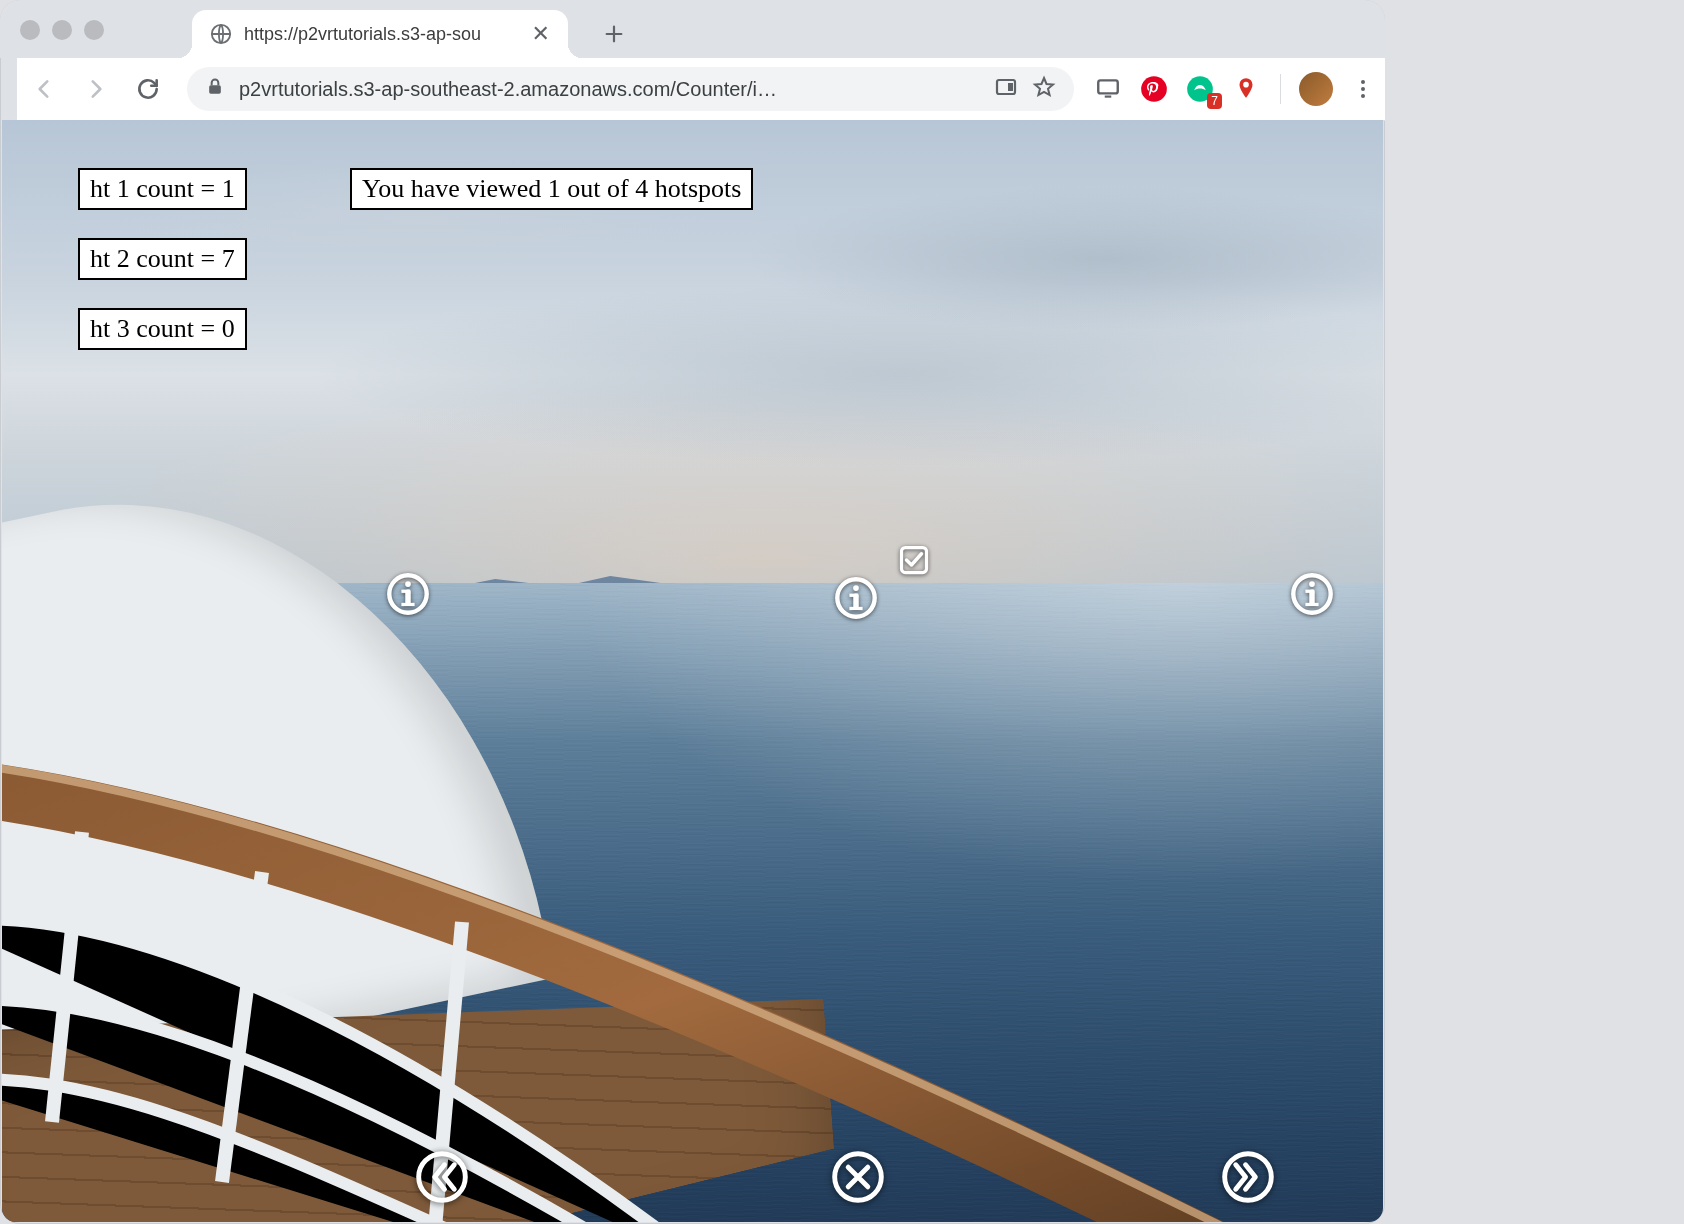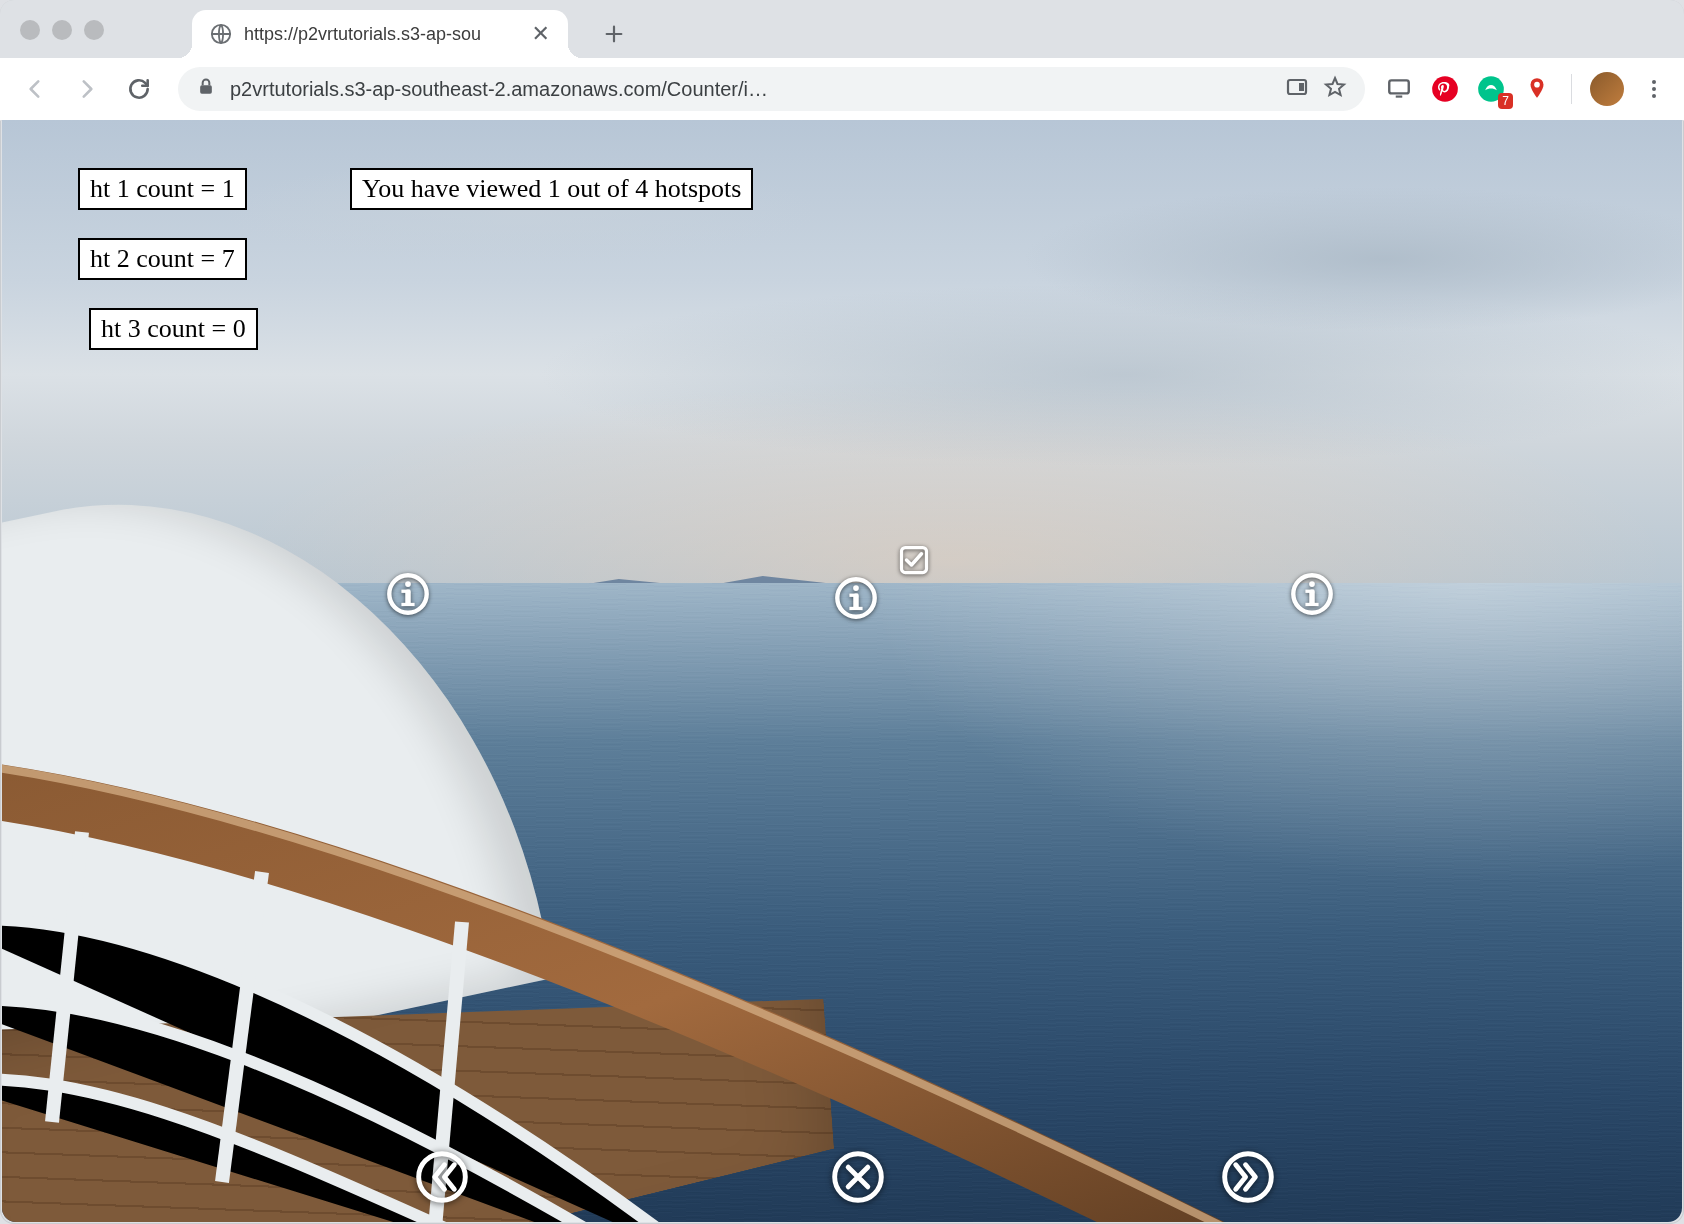--- a/index.html
+++ b/index.html
@@ -5,24 +5,24 @@
   html, body {
     margin: 0;
     padding: 0;
     width: 1684px;
     height: 1224px;
     font-family: Arial, Helvetica, sans-serif;
     overflow: hidden;
     background: #dfe1e5;
   }
   .window {
-    width: 1684px;
+    width: 1385px;
     height: 1224px;
     background: #dee1e5;
-    border-radius: 14px;
+    border-radius: 20px;
     overflow: hidden;
     position: relative;
     box-shadow: 0 0 0 1px #c9ccd0 inset;
   }
   .tabstrip {
     height: 58px;
     display: flex;
     align-items: flex-end;
     padding-left: 20px;
     gap: 8px;
@@ -90,23 +90,24 @@
     justify-content: center;
     margin-bottom: 4px;
     margin-left: 18px;
     color: #5f6368;
   }
   .toolbar {
     height: 62px;
     background: #ffffff;
     display: flex;
     align-items: center;
-    padding: 0 14px;
+    padding: 0 6px;
     gap: 10px;
     border-bottom: 1px solid #dadce0;
+    margin-left: 17px;
   }
   .navbtn {
     width: 42px;
     height: 42px;
     display: flex;
     align-items: center;
     justify-content: center;
     color: #5f6368;
   }
   .navbtn.disabled { color: #bdc1c6; }
@@ -173,21 +174,20 @@
     position: absolute;
     inset: 120px 2px 2px 2px;
     border-bottom-left-radius: 14px;
     border-bottom-right-radius: 14px;
     overflow: hidden;
   }
   .scene {
     width: 100%;
     height: 100%;
     position: relative;
-    padding-left: 47px;
   }
 
   
   .sky {
     position: absolute;
     inset: 0 0 58% 0;
     background:
       radial-gradient(1200px 300px at 55% 95%, rgba(255,210,170,0.35), transparent 60%),
       linear-gradient(#b7c6d6 0%, #c9d4df 35%, #dbe1e6 55%, #cfd6dc 70%, #b9c7d2 100%);
   }
@@ -441,21 +441,21 @@
             <line x1="120" y1="470" x2="90" y2="760"></line>
             <line x1="300" y1="510" x2="260" y2="820"></line>
             <line x1="500" y1="560" x2="470" y2="900"></line>
           </g>
         </svg>
       </div>
 
       <div class="overlays">
         <div class="textbox" style="left:76px; top:48px;">ht 1 count = 1</div>
         <div class="textbox" style="left:76px; top:118px;">ht 2 count = 7</div>
-        <div class="textbox" style="left:76px; top:188px;margin-left:11px;">ht 3 count = 0</div>
+        <div class="textbox" style="left:76px; top:188px;">ht 3 count = 0</div>
         <div class="textbox" style="left:348px; top:48px;">You have viewed 1 out of 4 hotspots</div>
 
         <div class="hotspot" style="left:406px; top:474px;">
           <svg viewBox="0 0 40 40">
               <circle cx="20" cy="20" r="17" fill="none" stroke="#fff" stroke-width="4"></circle>
               <circle cx="20" cy="11" r="2.6" fill="#fff"></circle>
               <rect x="17.5" y="16" width="5" height="14" rx="2" fill="#fff"></rect>
               <rect x="14" y="28" width="12" height="3" fill="#fff"></rect>
               <rect x="14" y="16" width="8" height="3" fill="#fff"></rect>
             </svg>

